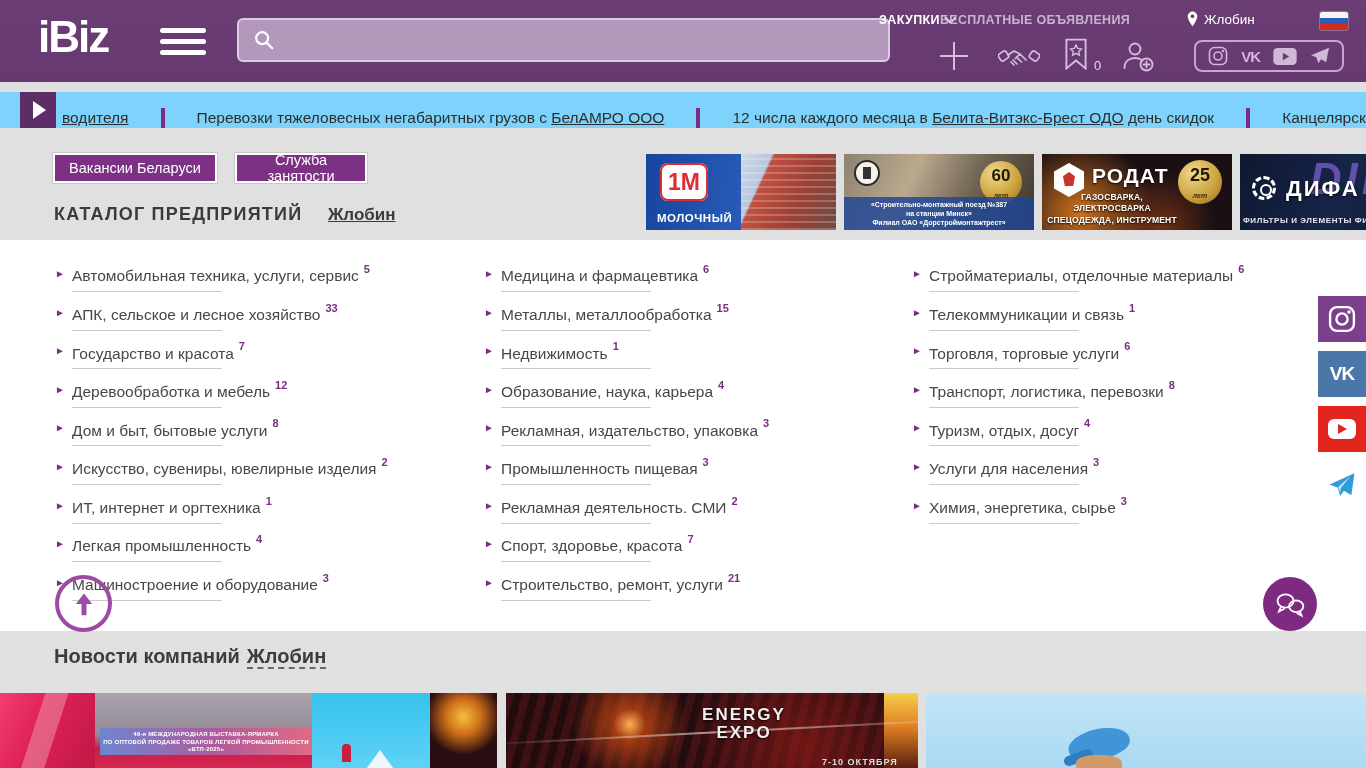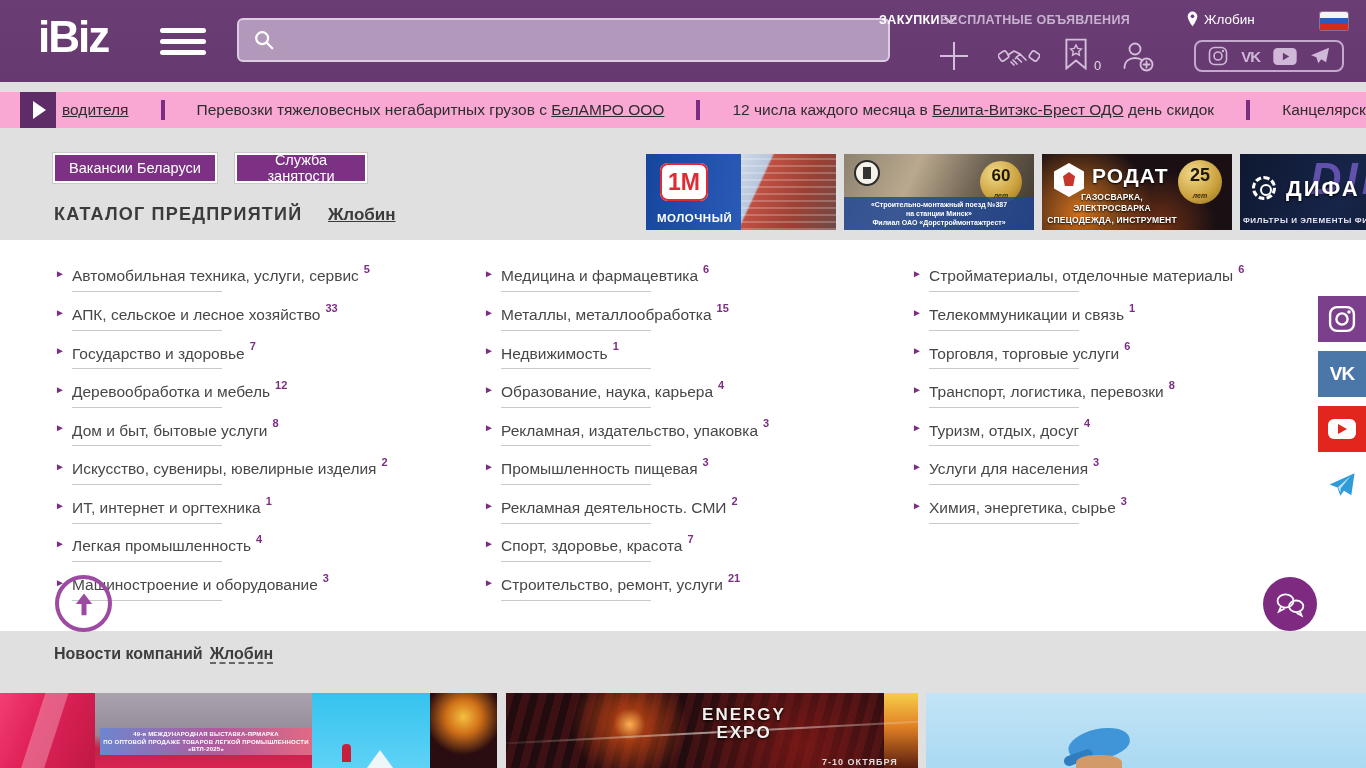--- a/index.html
+++ b/index.html
@@ -32,22 +32,22 @@
   .flag .f-w{background:#f5f5f5;} .flag .f-b{background:#2a5cbc;} .flag .f-r{background:#d52b1e;}
   .hicon{position:absolute;cursor:pointer;}
   .ic-plus{left:938px;top:40px;} .ic-hand{left:998px;top:42px;} .ic-book{left:1064px;top:38px;}
   .book-count{position:absolute;left:1094px;top:58px;color:#e3d6e7;font-size:13px;}
   .ic-user{left:1120px;top:38px;}
   .socialbox{position:absolute;left:1194px;top:40px;width:150px;height:32px;border:2px solid #c5a8cd;
              border-radius:8px;box-sizing:border-box;display:flex;align-items:center;
              justify-content:space-around;padding:0 6px;cursor:pointer;}
   .vk-mini{font-weight:900;font-size:15px;color:#d0b8d8;letter-spacing:-1px;}
   
-  .ticker{position:absolute;top:92px;left:0;width:1366px;height:36px;background:#f9a8d4;
-          display:flex;align-items:center;overflow:hidden;z-index:5;}
+  .ticker{position:absolute;top:92px;left:0;width:1366px;height:36px;background:#7dd3fc;
+          display:flex;align-items:flex-end;overflow:hidden;z-index:5;}
   .tick-play{position:absolute;left:20px;top:0;width:36px;height:36px;background:#5e2d68;
              display:flex;align-items:center;justify-content:center;cursor:pointer;}
   .tick-play::after{content:'';border-left:13px solid #fff;border-top:9px solid transparent;
                     border-bottom:9px solid transparent;margin-left:3px;}
   .tick-track{margin-left:62px;display:flex;align-items:center;gap:32px;white-space:nowrap;
               font-size:15.5px;color:#2d2d2d;}
   .tick-sep{width:4px;height:20px;background:#7b2d83;flex:none;}
   .tick-link{text-decoration:underline;color:#2d2d2d;cursor:pointer;}
   
   .btn{position:absolute;height:30px;background:#7c3184;color:#fff;font-size:14.5px;display:flex;
@@ -126,21 +126,21 @@
   
   .soc{position:absolute;left:1318px;width:48px;height:46px;display:flex;align-items:center;
        justify-content:center;cursor:pointer;z-index:9;}
   .soc-ig{top:296px;background:#7b3f8c;} .soc-vk{top:351px;background:#4a76a8;}
   .soc-yt{top:406px;background:#e2261d;} .soc-tg{top:461px;background:#fff;}
   .vk-big{font-weight:900;font-size:19px;color:#fff;letter-spacing:-1px;}
   .yt-big{width:28px;height:20px;background:#fff;border-radius:6px;position:relative;}
   .yt-big::after{content:'';position:absolute;left:10px;top:5px;border-left:9px solid #e2261d;
                  border-top:5px solid transparent;border-bottom:5px solid transparent;}
   
-  .news-head{position:absolute;left:54px;top:645px;font-size:16px;font-weight:700;color:#3d3d3d;text-align:center;}
+  .news-head{position:absolute;left:54px;top:645px;font-size:20px;font-weight:700;color:#3d3d3d;text-align:center;}
   .news-city{margin-left:7px;border-bottom:2px dashed #666;cursor:pointer;color:#3d3d3d;}
   
   .photos{position:absolute;top:693px;left:0;width:1366px;height:75px;}
   .photo{position:absolute;top:0;height:75px;overflow:hidden;cursor:pointer;}
   .p1{left:0;width:497px;background:#8d8691;}
   .p1-a{position:absolute;left:0;top:0;width:95px;height:100%;
         background:linear-gradient(115deg,#f23e74 0%,#e02258 40%,#c01845 100%);}
   .p1-a::after{content:'';position:absolute;left:34px;top:-8px;width:22px;height:120%;
         background:rgba(255,255,255,.28);transform:rotate(18deg);}
   .p1-b{position:absolute;left:95px;top:0;width:217px;height:100%;
@@ -314,21 +314,21 @@
     <div class="b4-gear"></div>
     <div class="b4-title">ДИФА</div>
     <div class="b4-sub">ФИЛЬТРЫ И ЭЛЕМЕНТЫ ФИЛЬТРУЮЩИЕ</div>
   </div>
 </div>
 
 <div class="panel">
   <div class="cat-col col-0">
       <div class="cat-item"><span class="cat-arrow">►</span><span class="cat-label">Автомобильная техника, услуги, сервис</span><sup class="cat-count">5</sup><span class="cat-underline"></span></div>
       <div class="cat-item"><span class="cat-arrow">►</span><span class="cat-label">АПК, сельское и лесное хозяйство</span><sup class="cat-count">33</sup><span class="cat-underline"></span></div>
-      <div class="cat-item"><span class="cat-arrow">►</span><span class="cat-label">Государство и здоровье</span><sup class="cat-count">7</sup><span class="cat-underline"></span></div>
+      <div class="cat-item"><span class="cat-arrow">►</span><span class="cat-label">Государство и красота</span><sup class="cat-count">7</sup><span class="cat-underline"></span></div>
       <div class="cat-item"><span class="cat-arrow">►</span><span class="cat-label">Деревообработка и мебель</span><sup class="cat-count">12</sup><span class="cat-underline"></span></div>
       <div class="cat-item"><span class="cat-arrow">►</span><span class="cat-label">Дом и быт, бытовые услуги</span><sup class="cat-count">8</sup><span class="cat-underline"></span></div>
       <div class="cat-item"><span class="cat-arrow">►</span><span class="cat-label">Искусство, сувениры, ювелирные изделия</span><sup class="cat-count">2</sup><span class="cat-underline"></span></div>
       <div class="cat-item"><span class="cat-arrow">►</span><span class="cat-label">ИТ, интернет и оргтехника</span><sup class="cat-count">1</sup><span class="cat-underline"></span></div>
       <div class="cat-item"><span class="cat-arrow">►</span><span class="cat-label">Легкая промышленность</span><sup class="cat-count">4</sup><span class="cat-underline"></span></div>
       <div class="cat-item"><span class="cat-arrow">►</span><span class="cat-label">Машиностроение и оборудование</span><sup class="cat-count">3</sup><span class="cat-underline"></span></div>
     </div>
   <div class="cat-col col-1">
       <div class="cat-item"><span class="cat-arrow">►</span><span class="cat-label">Медицина и фармацевтика</span><sup class="cat-count">6</sup><span class="cat-underline"></span></div>
       <div class="cat-item"><span class="cat-arrow">►</span><span class="cat-label">Металлы, металлообработка</span><sup class="cat-count">15</sup><span class="cat-underline"></span></div>

